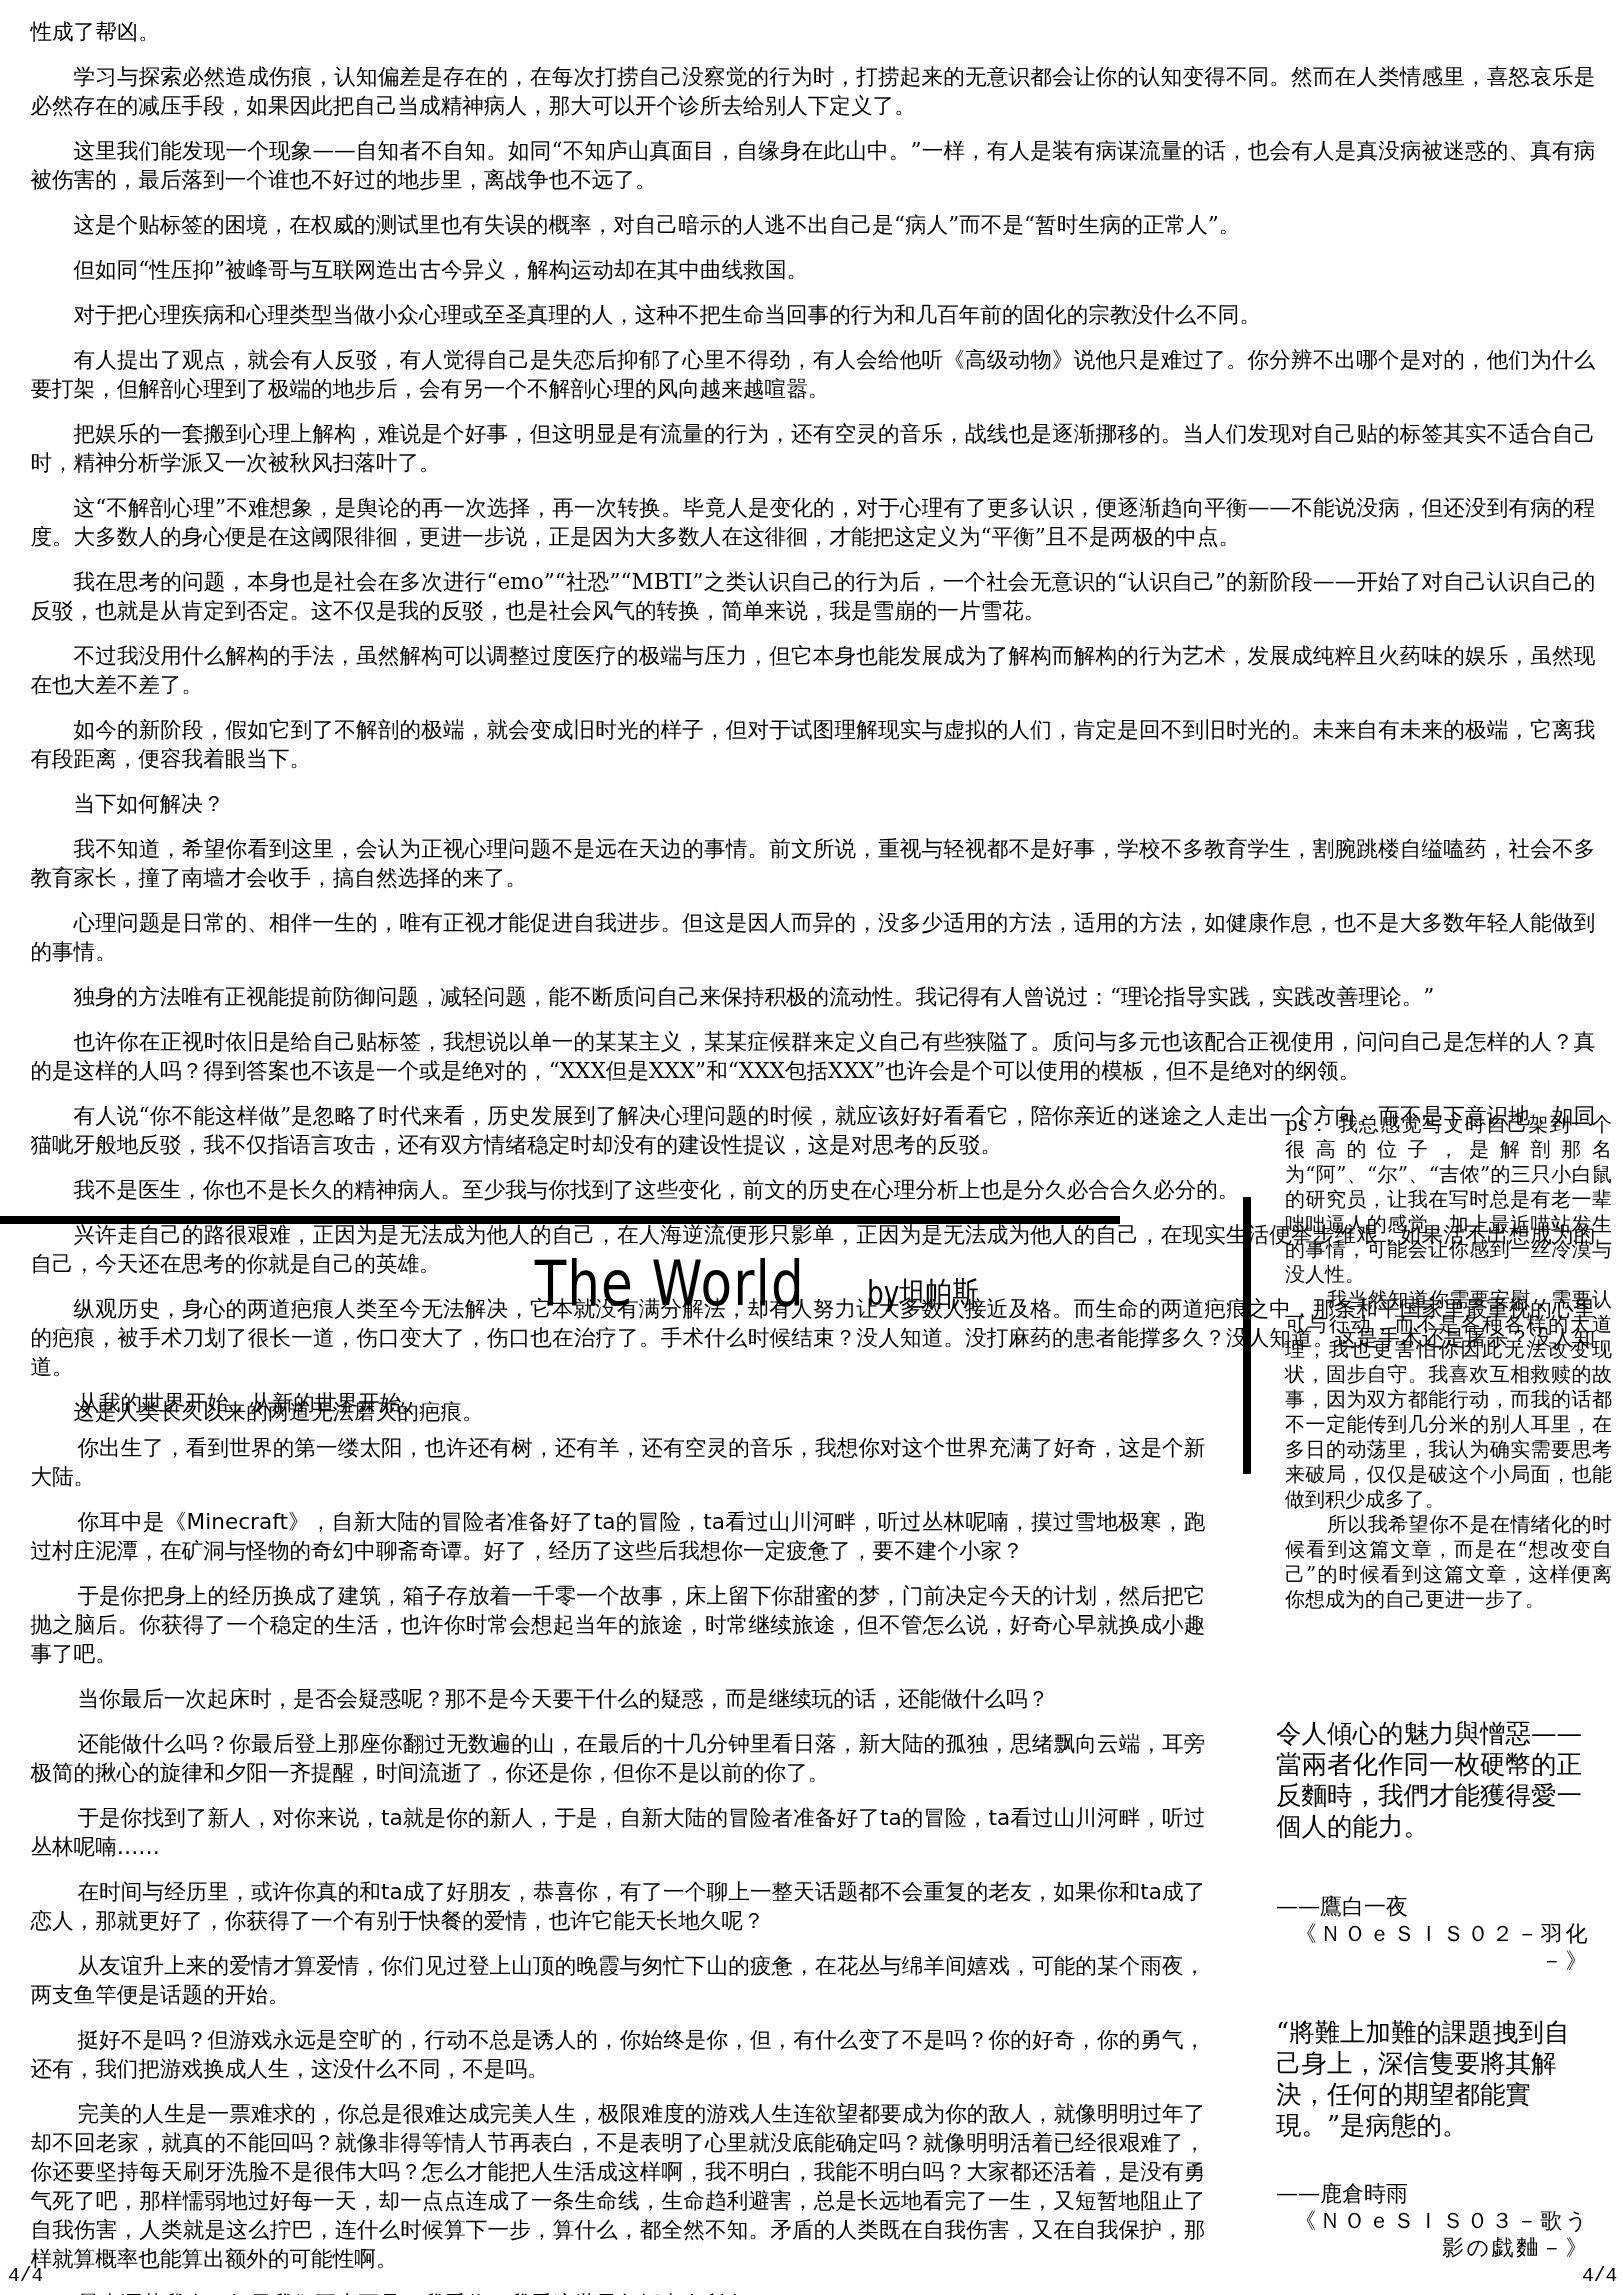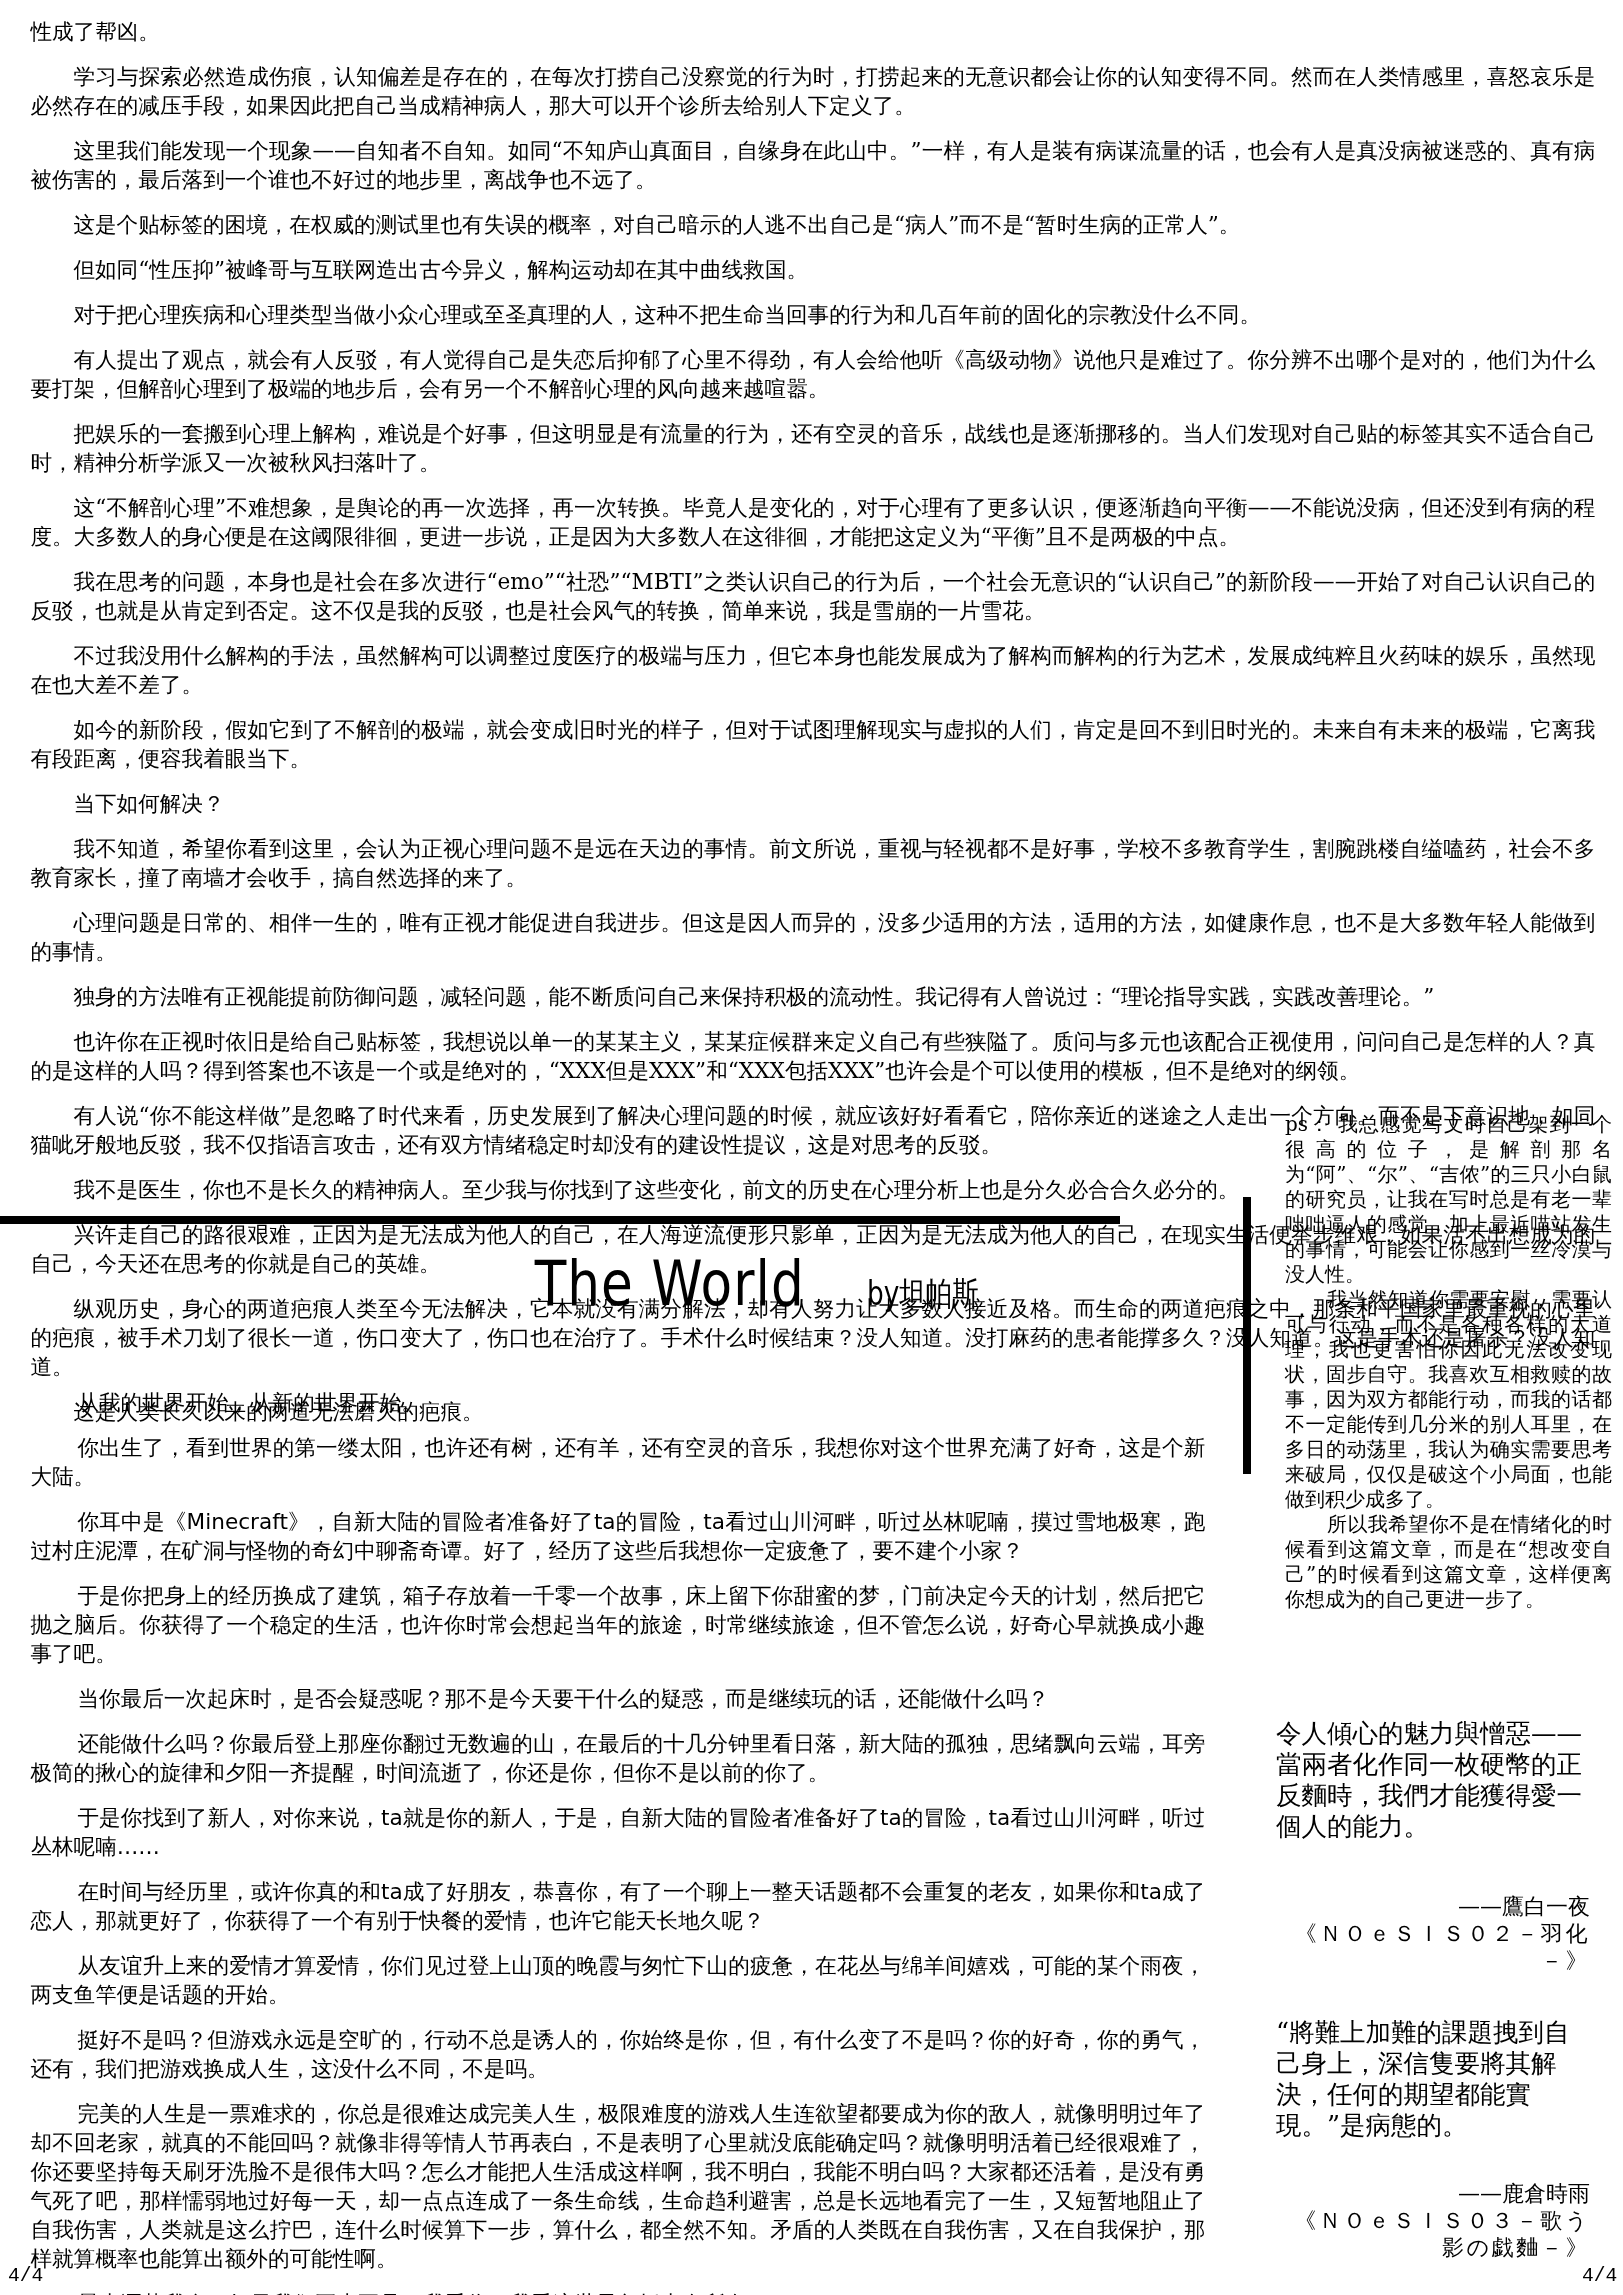--- a/index.html
+++ b/index.html
@@ -25,21 +25,21 @@
   #title-main { font-family: "DejaVu Sans", "Liberation Sans", sans-serif; font-size: 63px; font-weight: normal; letter-spacing: 1.3px; display: inline-block; transform: scaleX(0.82); transform-origin: center; }
   #title-by { font-family: "DejaVu Sans", "Liberation Sans", sans-serif; font-size: 33px; margin-left: 15.7px; display: inline-block; transform: scaleX(0.8); }
 
   
   #article2 { left: 14.4px; top: 1372px; width: 1207px; font-family: "DejaVu Sans", "Liberation Sans", sans-serif; font-size: 21.6px; line-height: 29px; }
   #article2 p { margin: 16px; text-indent: 47px; text-align: justify; }
 
   
   .quote { position: absolute; left: 1276px; width: 314px; font-family: "DejaVu Serif", "Liberation Serif", serif; font-size: 25.5px; line-height: 31px; }
   .quote p { margin: 0; }
-  .quote .attr { text-align: right; font-size: 22px; line-height: 27px; }
+  .quote .attr { text-align: left; font-size: 22px; line-height: 27px; }
   .quote .source { text-align: right; font-size: 22px; line-height: 27px; letter-spacing: 2.6px; }
   #quote1 { top: 1718px; }
   #quote2 { top: 2017px; }
 
   
   .page-num { position: absolute; top: 2265px; font-family: Liberation Mono, monospace; font-size: 19.6px; }
   #page-num-left { left: 7.9px; }
   #page-num-right { left: 1582px; }
 </style>
 </head>

